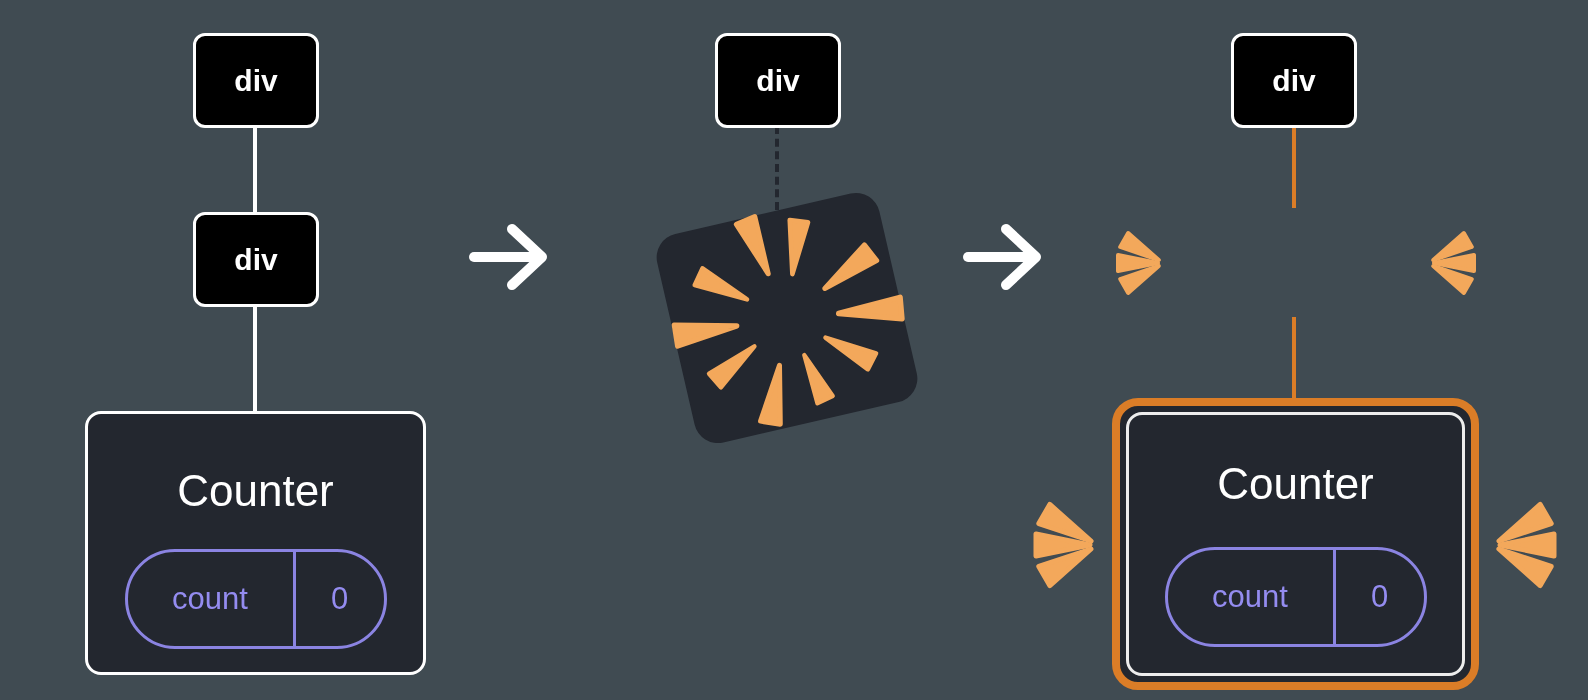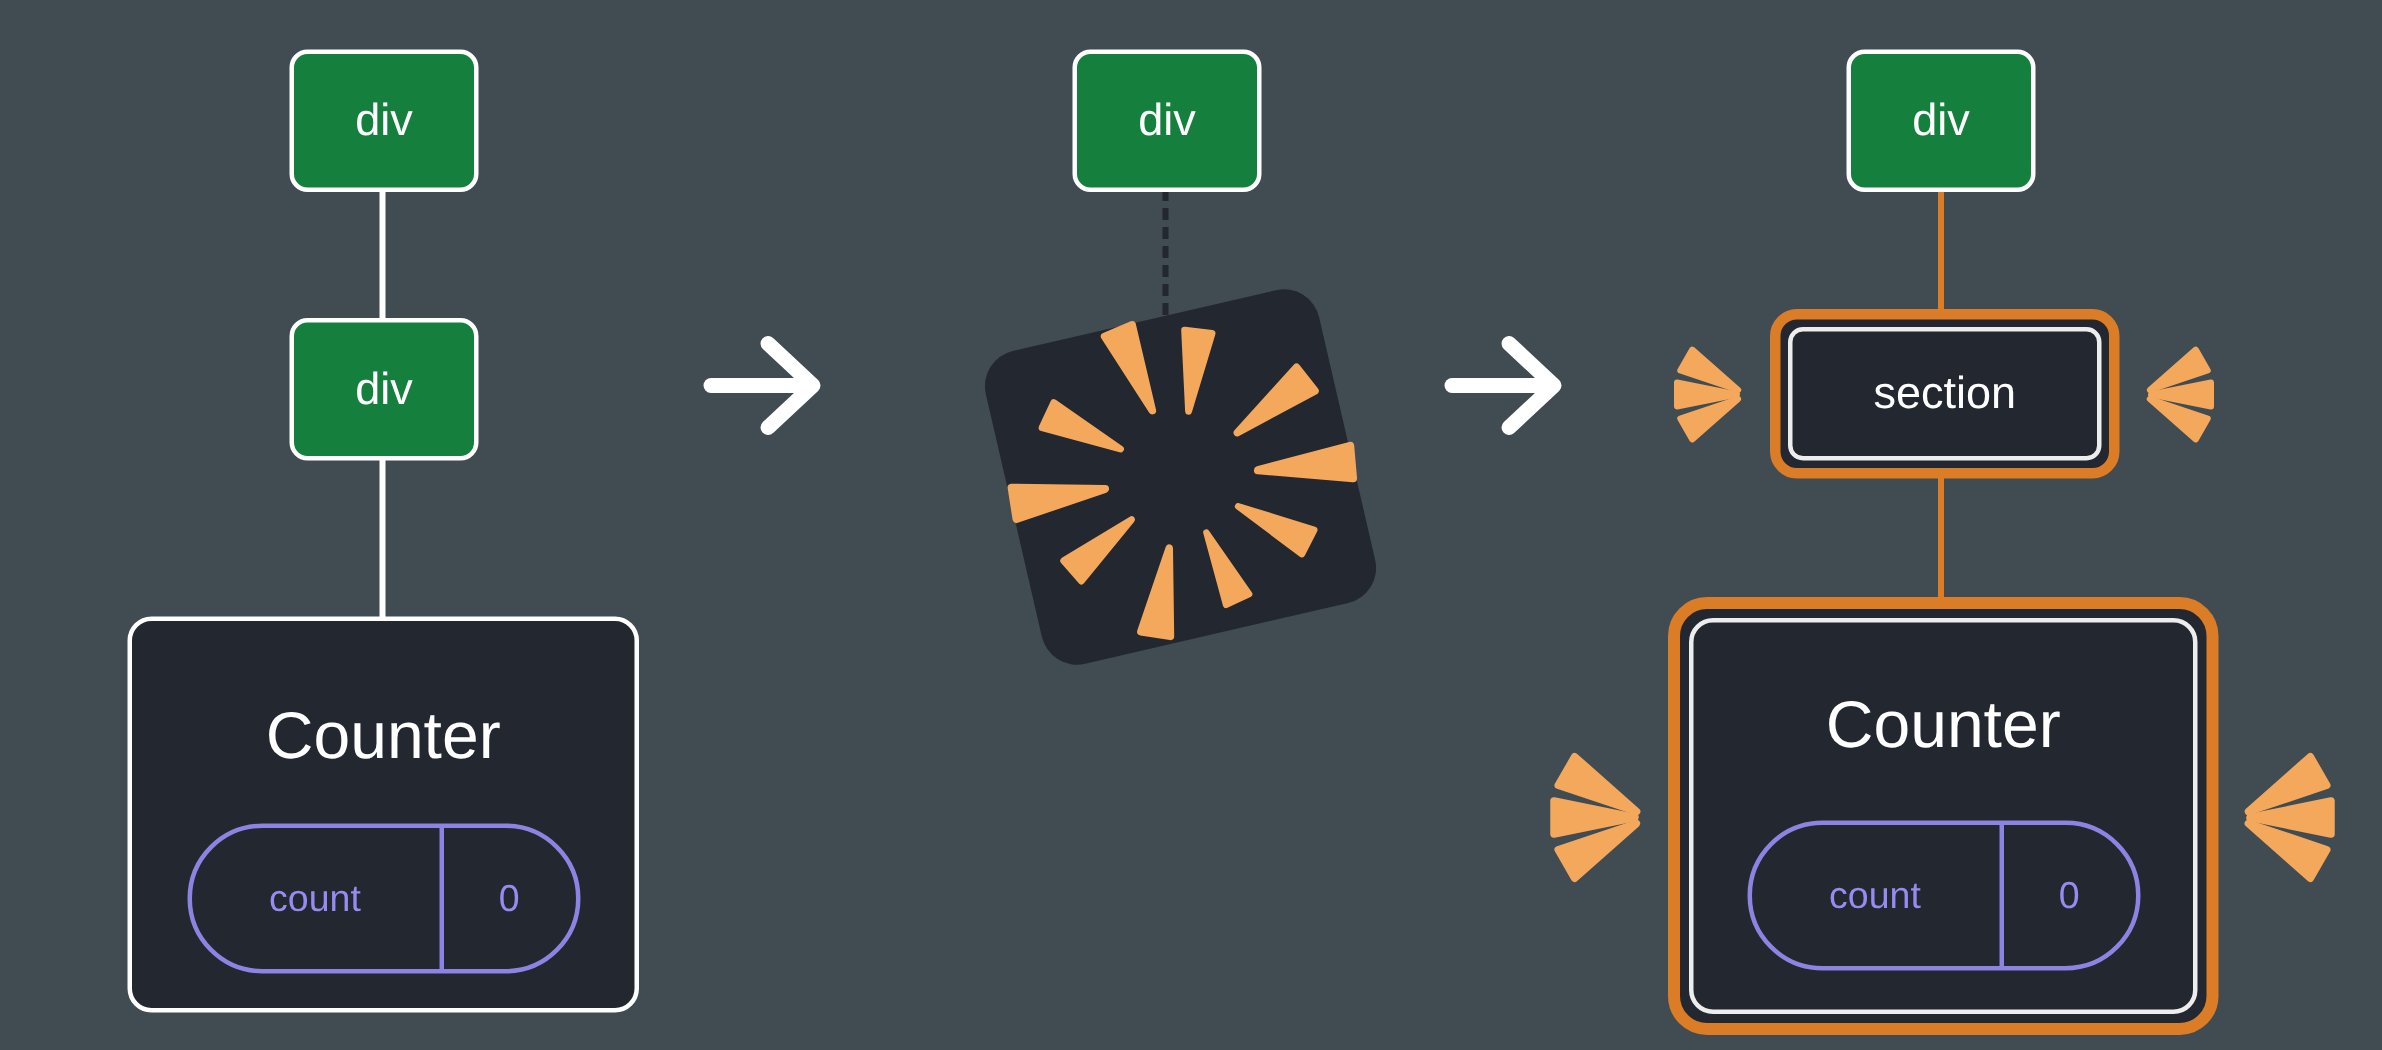--- a/index.html
+++ b/index.html
@@ -8,25 +8,25 @@
     background:#404b52;
     font-family:"Liberation Sans", sans-serif;
     position:relative;
     overflow:hidden;
   }
   .stage { position:absolute; inset:0; }
 
   
   .node {
     position:absolute;
-    background:#15803d;
+    background:#000000;
     border:3px solid #ffffff;
     border-radius:12px;
     display:flex; align-items:center; justify-content:center;
-    color:#ffffff; font-size:30px;
+    color:#ffffff; font-size:30px;font-weight:bold;
   }
   #b-root  { left:193px; top:33px;  width:126px; height:95px; }
   #b-child { left:193px; top:212px; width:126px; height:95px; }
   #t-root  { left:715px; top:33px;  width:126px; height:95px; }
   #a-root  { left:1231px; top:33px; width:126px; height:95px; }
 
   
   .connector { position:absolute; width:4px; background:#ffffff; }
   #b-conn1 { left:253px; top:126px; height:88px; }
   #b-conn2 { left:253px; top:305px; height:108px; }
@@ -52,21 +52,21 @@
   #b-counter .pill { margin-top:33px; }
 
   .counter-title { color:#ffffff; font-size:44px; font-weight:500; }
 
   
   .pill {
     width:262px; height:100px;
     border:3px solid #8b84e2;
     border-radius:60px;
     display:flex; overflow:hidden;
-    color:#948cf0; font-size:25px;
+    color:#948cf0; font-size:31px;
   }
   .pill .key {
     flex:0 0 168px;
     display:flex; align-items:center; justify-content:center;
     border-right:3px solid #8b84e2;
   }
   .pill .value {
     flex:1;
     display:flex; align-items:center; justify-content:center;
   }
@@ -121,25 +121,20 @@
     <span>div</span>
   </div>
 
   <div class="connector orange" id="a-conn1"></div>
   <div class="connector orange" id="a-conn2"></div>
 
   <div class="node" id="a-root">
     <span>div</span>
   </div>
 
-  <div class="hl-outer" id="a-section">
-    <div class="hl-inner">
-      <span>section</span>
-    </div>
-  </div>
 
   <div class="hl-outer" id="a-counter">
     <div class="hl-inner">
       <div class="counter-title">Counter</div>
       <div class="pill">
         <div class="key">count</div>
         <div class="value">0</div>
       </div>
     </div>
   </div>

